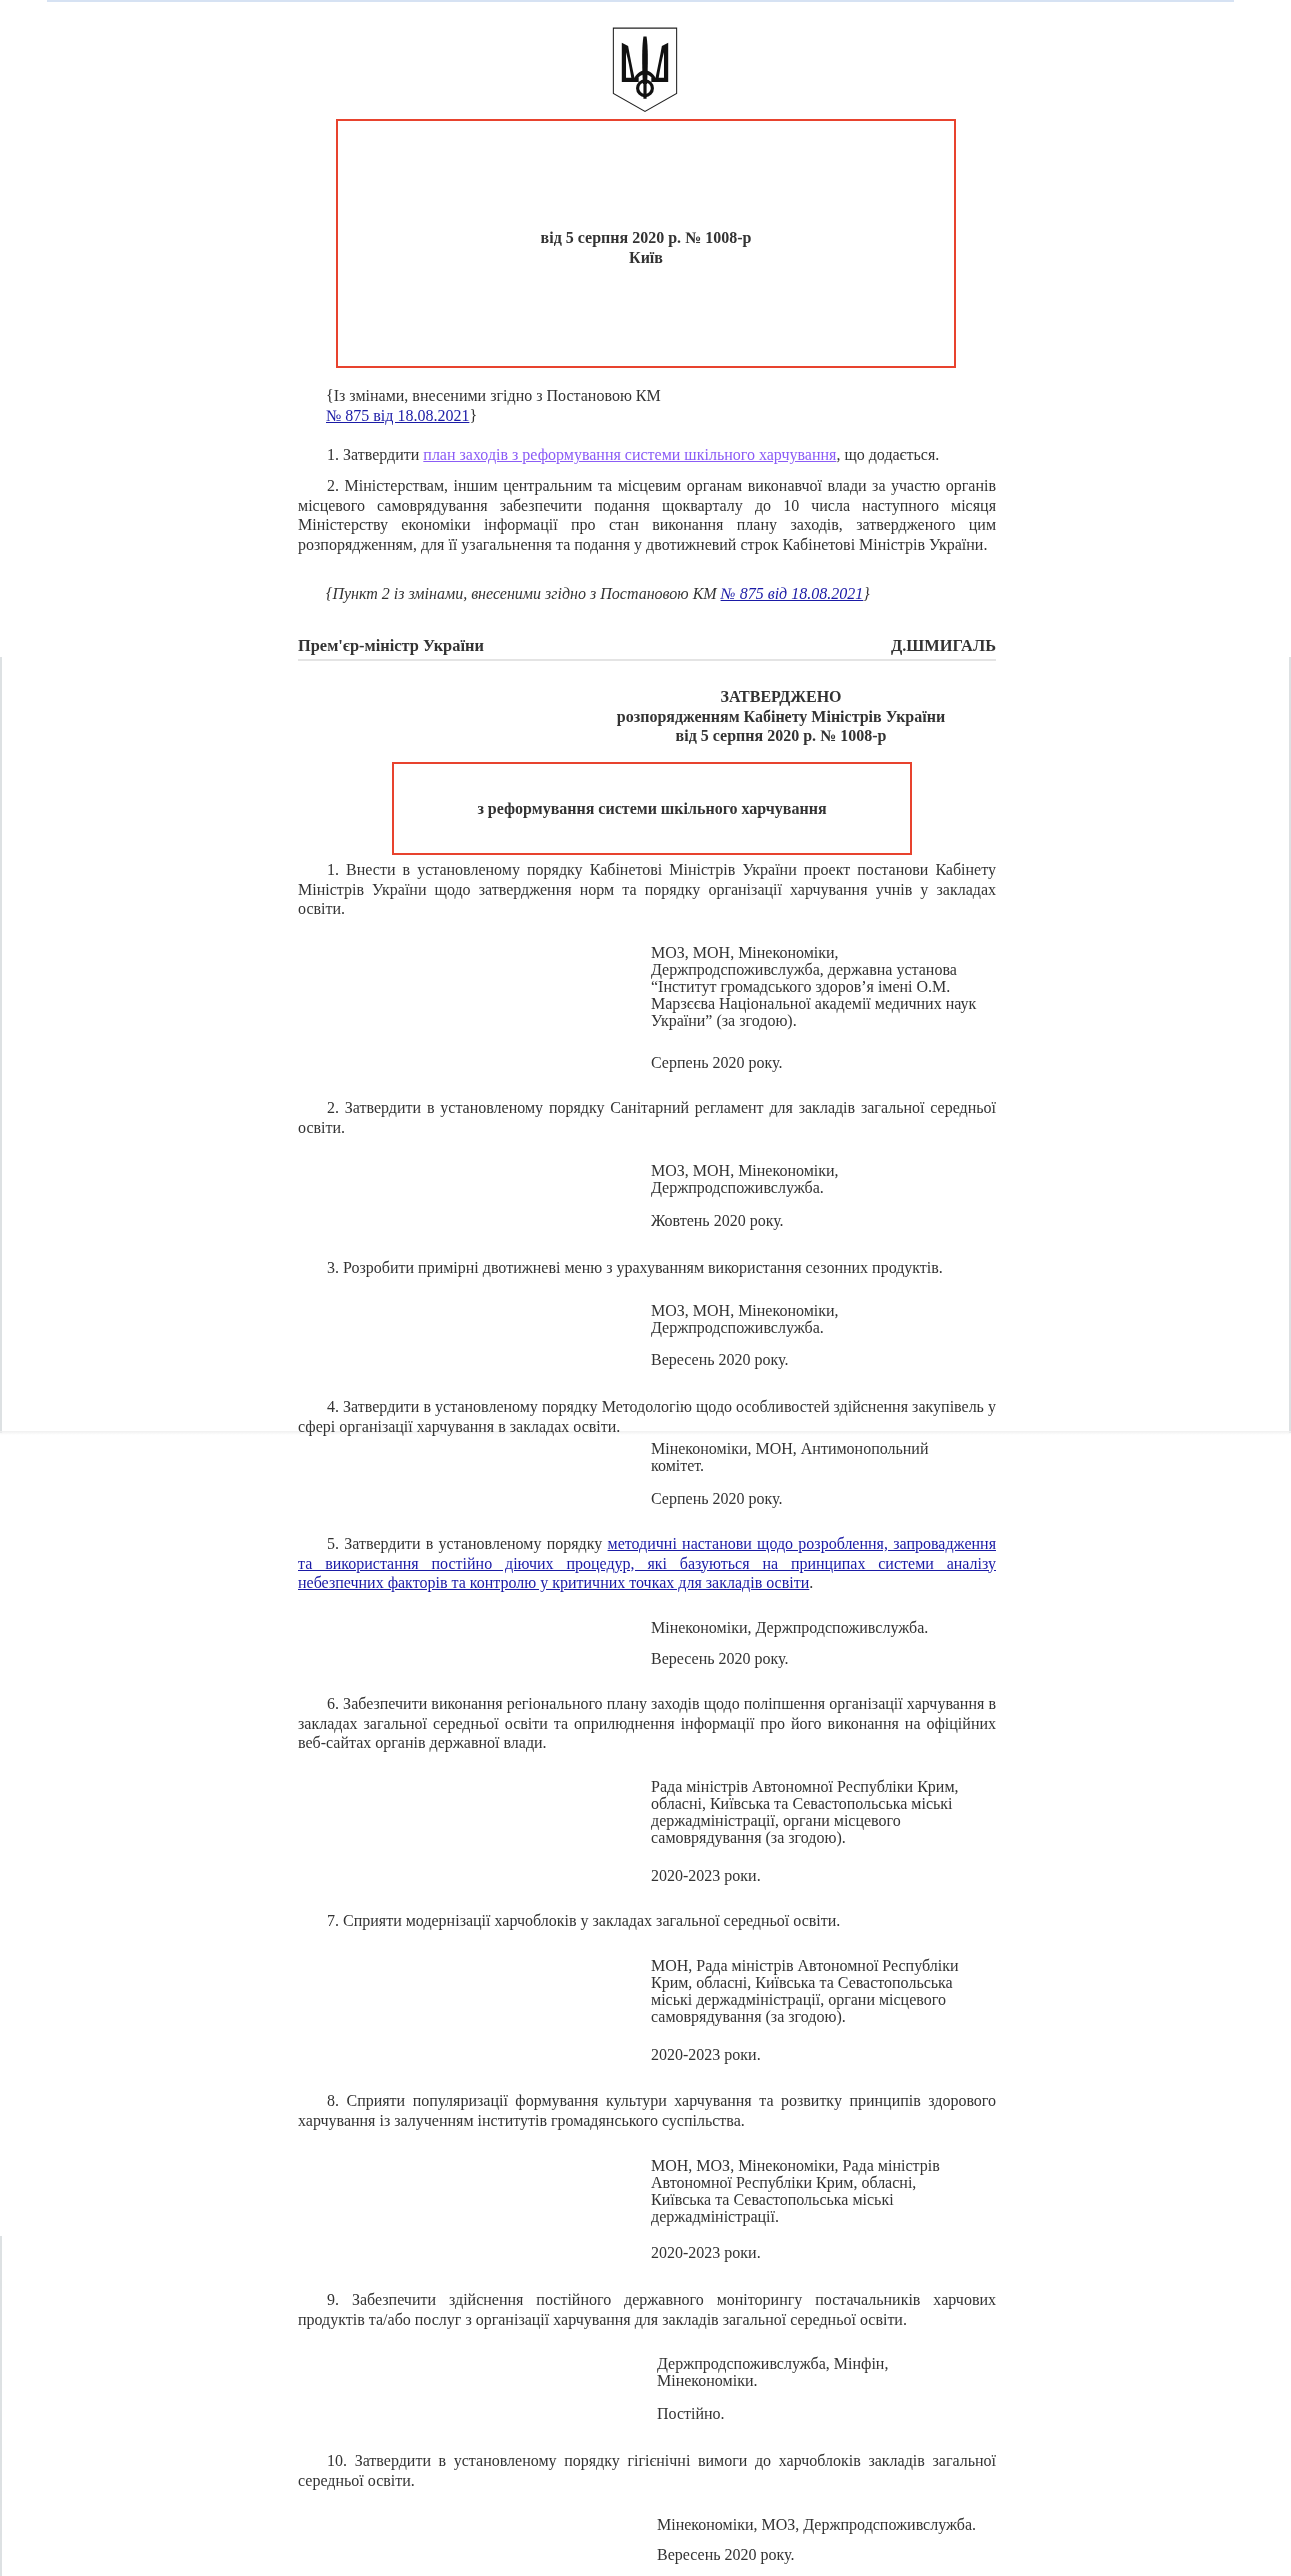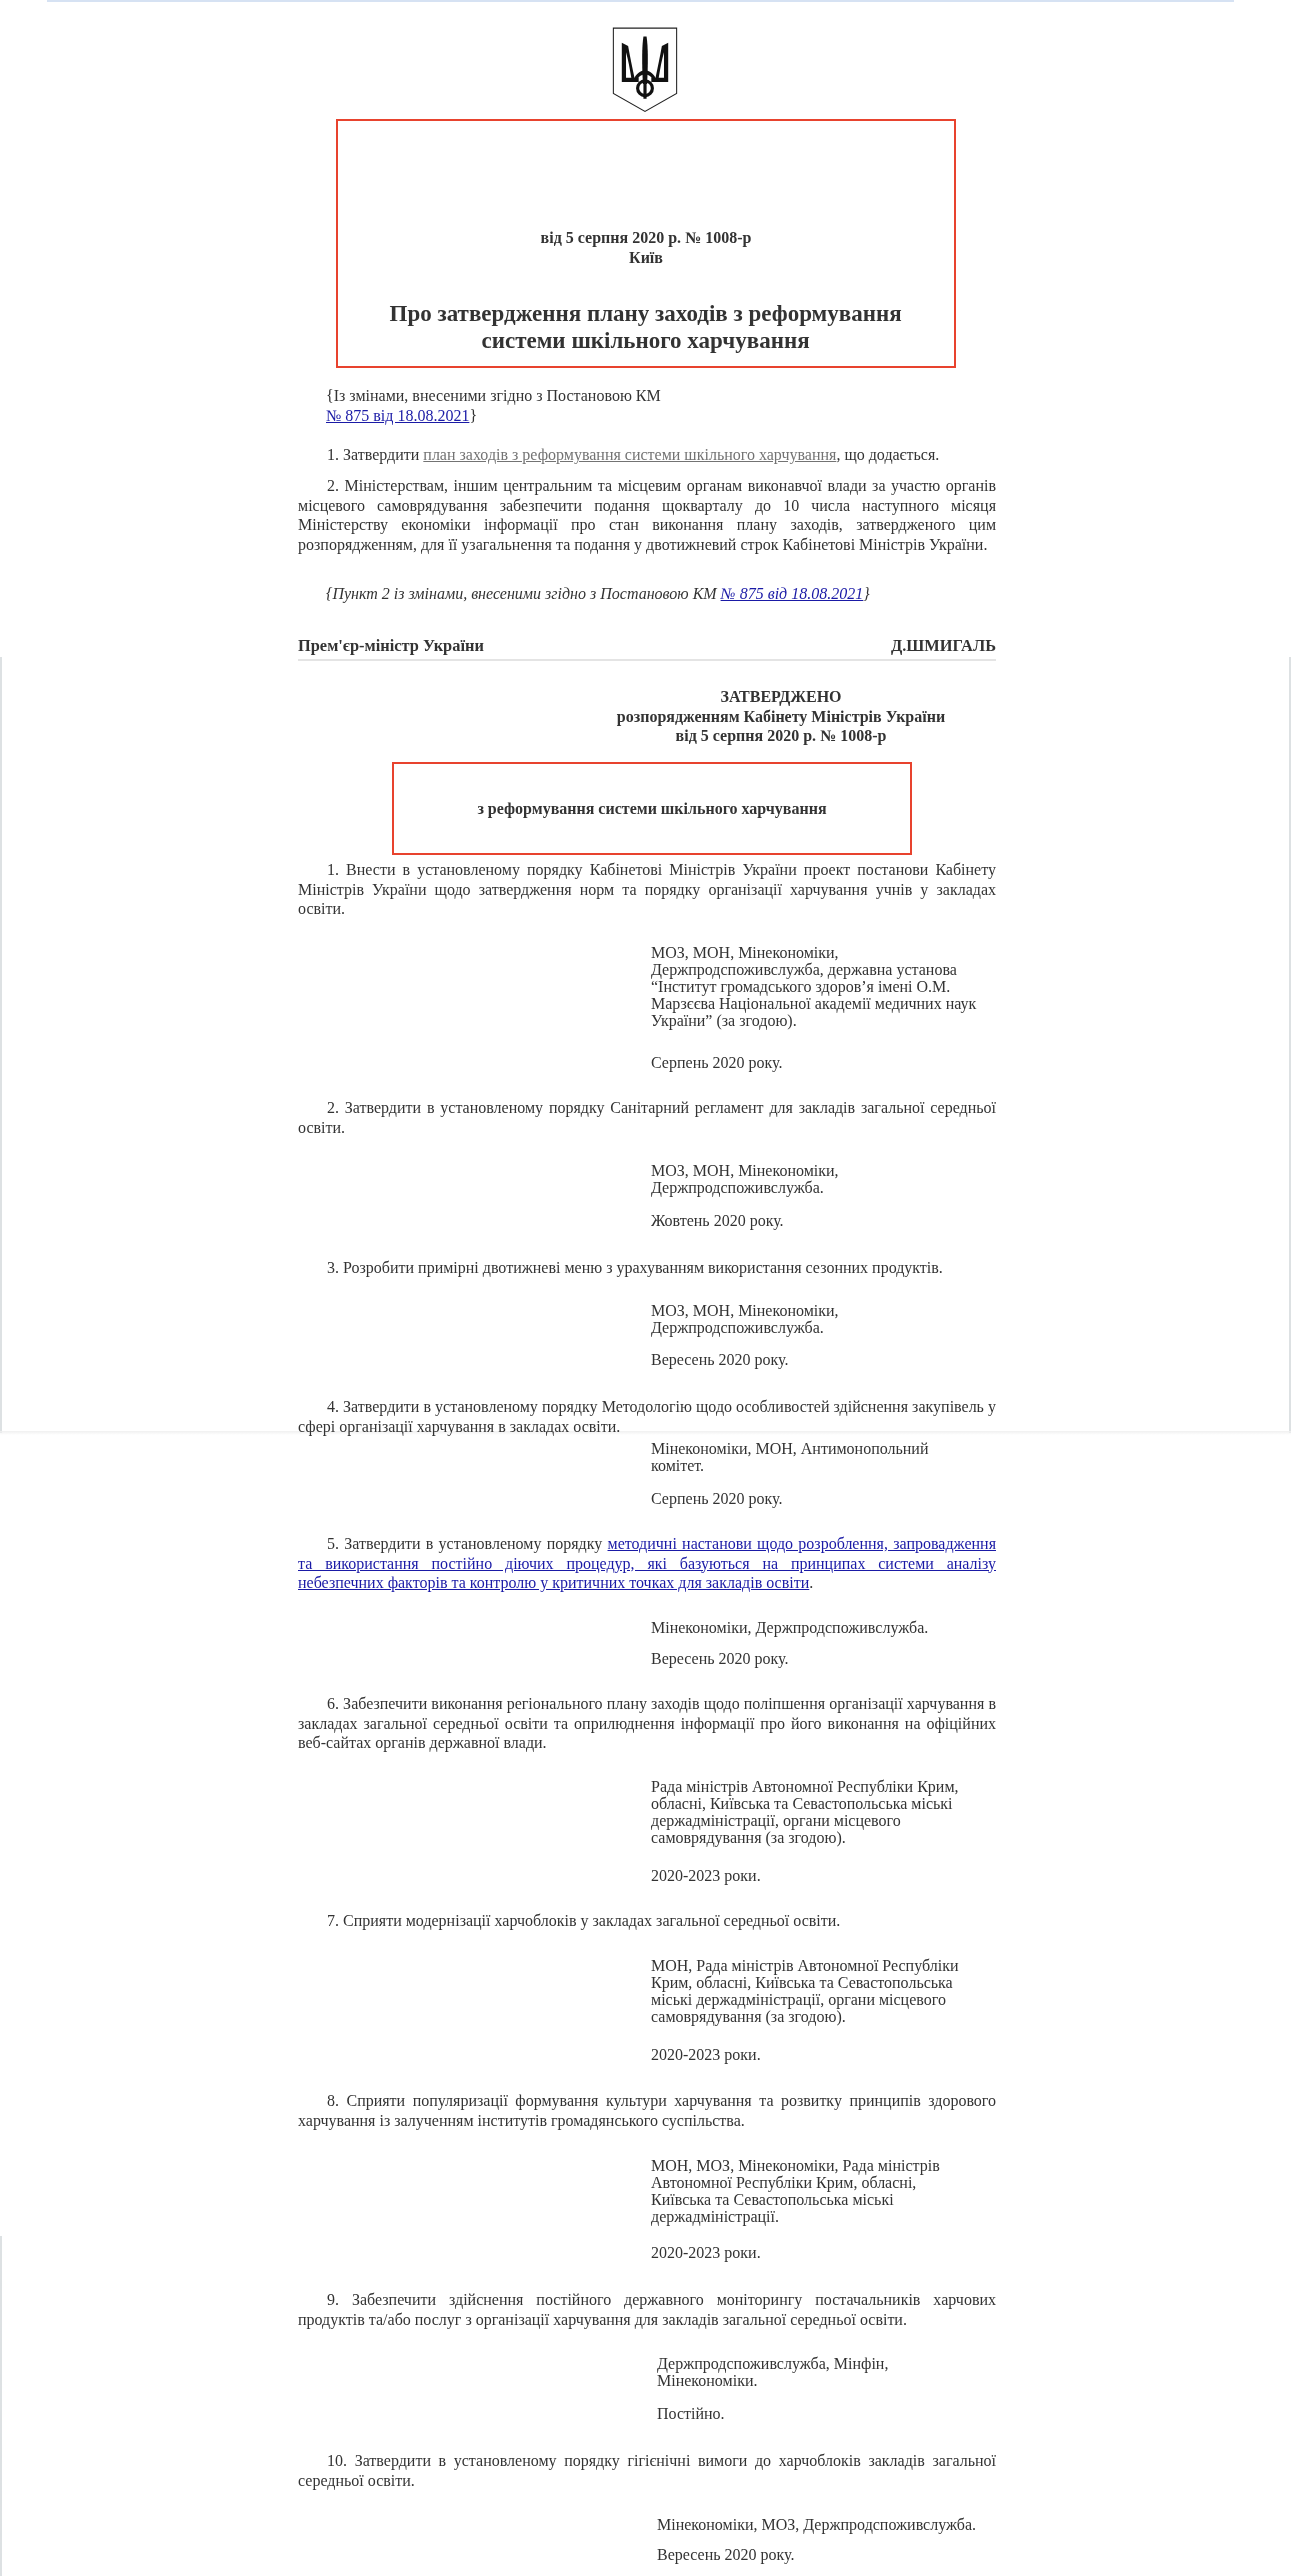--- a/index.html
+++ b/index.html
@@ -20,21 +20,21 @@
   .center { text-align: center; }
   .bold { font-weight: bold; }
 
   .abs { position: absolute; }
   .txt { font-size: 16px; line-height: 19.5px; }
   .para { position: absolute; left: 298px; width: 698px; font-size: 16px; line-height: 19.5px;
           text-align: justify; text-indent: 29px; }
   .resp { position: absolute; left: 651px; width: 327px; font-size: 16px; line-height: 17px; }
 
   a.link-blue { color: #1a1aa6; text-decoration: underline; }
-  a.link-green { color: #737373; text-decoration: underline; }
+  a.link-green { color: #8b5cf6; text-decoration: underline; }
   .italic { font-style: italic; }
 
   .sig { position: absolute; left: 298px; width: 698px; top: 636px; font-size: 16.4px; font-weight: bold;
          display: flex; justify-content: space-between; }
   .rule { position: absolute; left: 298px; width: 698px; top: 659px; height: 1.6px; background: #e4e4e4; }
 </style>
 </head>
 <body>
 
 <div class="topline"></div>
@@ -51,21 +51,20 @@
     <path d="M108 32 L96 38 C92 60 88 80 84 98 L76 98 L76 106 L108 106 Z M100 50 L100 98 L90 98 C93 80 96 64 100 50 Z" fill-rule="evenodd"></path>
     <path d="M44 98 C50 88 58 84 64 84 C70 84 78 88 84 98 L78 100 C74 94 70 92 64 92 C58 92 54 94 50 100 Z"></path>
     <circle cx="64" cy="118" r="14" fill="none" stroke="#111" stroke-width="6"></circle>
     <rect x="61" y="104" width="6" height="34"></rect>
   </g>
 </svg>
 
 <div class="redbox" style="left:336px;top:119px;width:620px;height:249px;">
   <div class="abs center bold" style="left:0;width:100%;top:108px;font-size:16px;">від 5 серпня 2020 р. № 1008-р</div>
   <div class="abs center bold" style="left:0;width:100%;top:128px;font-size:16px;">Київ</div>
-  <div class="abs center bold" style="left:10.6px;width:594px;top:179px;font-size:23px;line-height:27.4px;">Про затвердження плану заходів з реформування системи шкільного харчування</div>
 </div>
 
 <div class="abs txt" style="left:326px;top:386px;width:369px;">
   <span>{Із змінами, внесеними згідно з Постановою КМ</span><br>
   <a class="link-blue" href="#">№ 875 від 18.08.2021</a><span>}</span>
 </div>
 
 <div class="para" style="top:445px;">
   <span>1. Затвердити </span><a class="link-green" href="#">план заходів з реформування системи шкільного харчування</a><span>, що додається.</span>
 </div>

